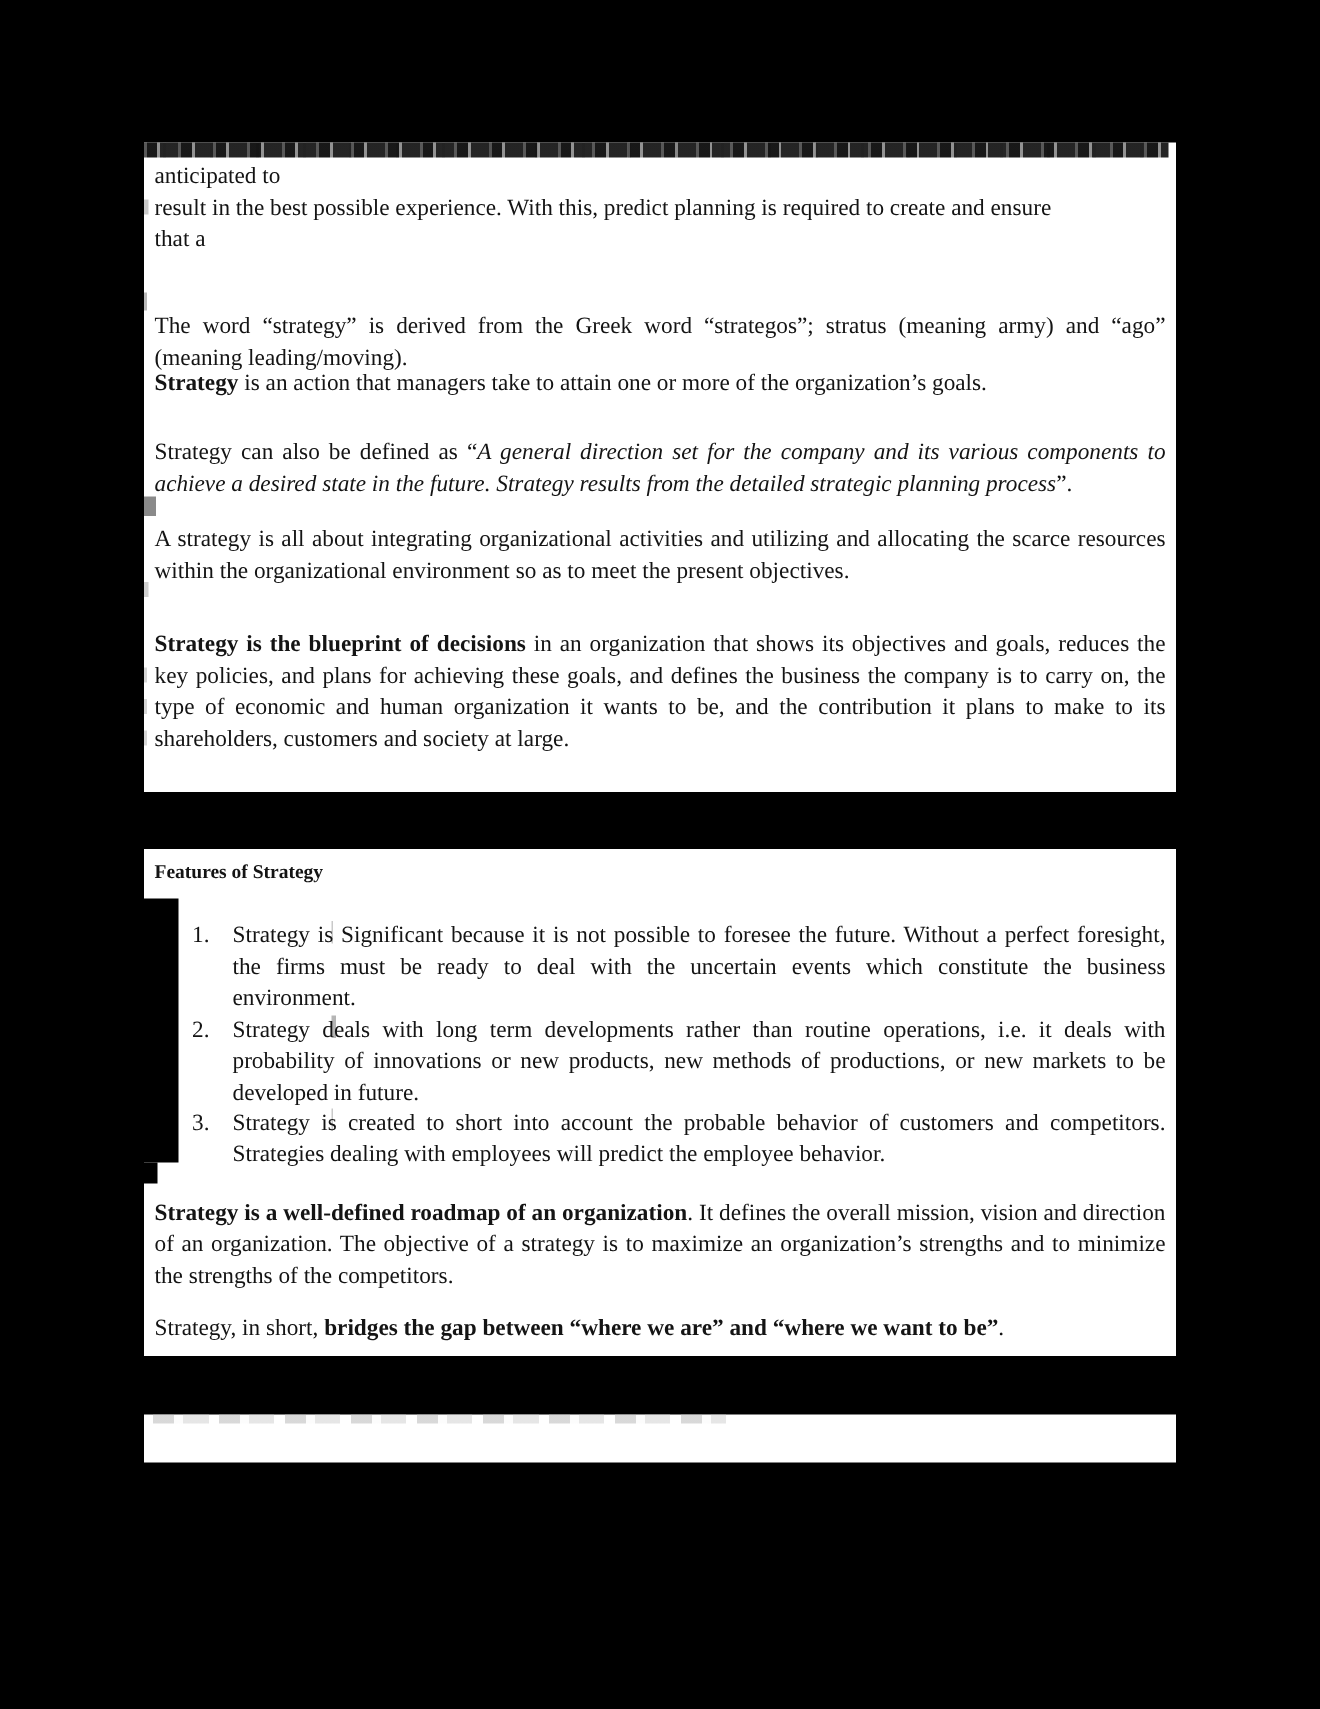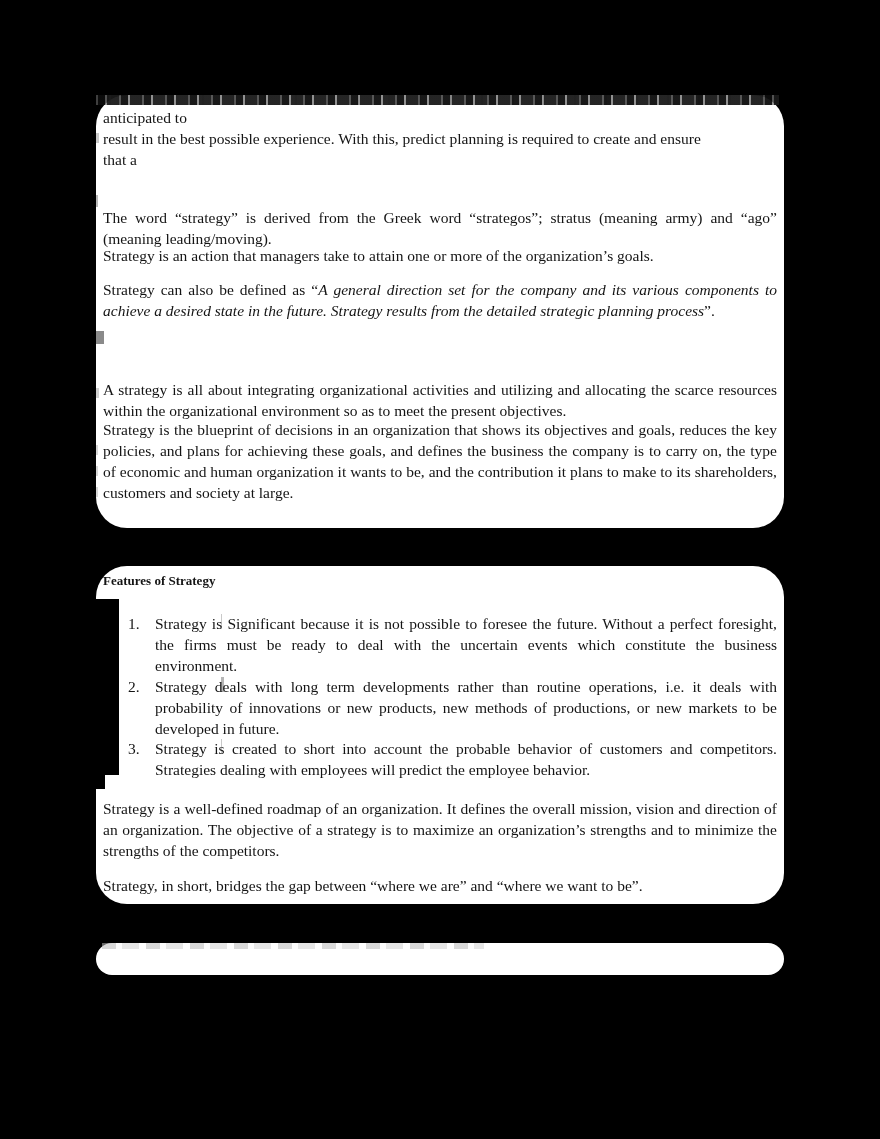--- a/index.html
+++ b/index.html
@@ -1,25 +1,25 @@
 <!DOCTYPE html>
 <html><head>
 <meta charset="utf-8">
 <style>
   html,body{margin:0;padding:0;background:#000;}
   #page{position:relative;width:880px;height:1139px;background:#000;overflow:hidden;
         font-family:"Liberation Serif","DejaVu Serif",serif;color:#141414;}
-  .paper{position:absolute;left:96px;width:688px;background:#ffffff;border-radius:31px;}
+  .paper{position:absolute;left:96px;width:688px;background:#ffffff;}
   #box1{top:95px;height:433px;}
   #box2{top:566px;height:338px;}
   #box3{top:943px;height:32px;}
   .txt{font-size:15.5px;line-height:21px;}
   .abs{position:absolute;left:7px;right:7px;}
   .j{text-align:justify;}
-  .b{font-weight:normal;}
+  .b{font-weight:bold;}
   .i{font-style:italic;}
   .nowrap{white-space:nowrap;overflow:hidden;}
   
   .clipped-strip{position:absolute;top:0;left:0;right:5px;height:10px;
     background-image:
       repeating-linear-gradient(90deg, rgba(70,70,70,.9) 0 2px, rgba(12,12,12,.95) 2px 9px,
         rgba(110,110,110,.75) 9px 11px, rgba(25,25,25,.95) 11px 23px),
       repeating-linear-gradient(90deg, transparent 0 13px, rgba(150,150,150,.45) 13px 15px, transparent 15px 31px);}
   
   .art{position:absolute;background:#8a8a8a;}
@@ -46,23 +46,23 @@
     <div class="clipped-strip"></div>
 
     <div class="abs nowrap" style="top:12px">anticipated to</div>
     <div class="abs nowrap" style="top:33px">result in the best possible experience. With this, predict planning is required to create and ensure</div>
     <div class="abs nowrap" style="top:54px">that a</div>
 
     <div class="abs j" style="top:112px">The word “strategy” is derived from the Greek word “strategos”; stratus (meaning army) and “ago” (meaning leading/moving).</div>
 
     <div class="abs j" style="top:150px"><span class="b">Strategy</span><span> is an action that managers take to attain one or more of the organization’s goals.</span></div>
 
-    <div class="abs j" style="top:184px"><span>Strategy can also be defined as “</span><span class="i">A general direction set for the company and its various components to achieve a desired state in the future. Strategy results from the detailed strategic planning process</span><span>”.</span></div>
+    <div class="abs j" style="top:196px"><span>Strategy can also be defined as “</span><span class="i">A general direction set for the company and its various components to achieve a desired state in the future. Strategy results from the detailed strategic planning process</span><span>”.</span></div>
 
-    <div class="abs j" style="top:284px">A strategy is all about integrating organizational activities and utilizing and allocating the scarce resources within the organizational environment so as to meet the present objectives.</div>
+    <div class="abs j" style="top:254px">A strategy is all about integrating organizational activities and utilizing and allocating the scarce resources within the organizational environment so as to meet the present objectives.</div>
 
     <div class="abs j" style="top:324px"><span class="b">Strategy is the blueprint of decisions</span><span> in an organization that shows its objectives and goals, reduces the key policies, and plans for achieving these goals, and defines the business the company is to carry on, the type of economic and human organization it wants to be, and the contribution it plans to make to its shareholders, customers and society at large.</span></div>
 
     <div class="art" style="left:0;top:38px;width:3px;height:10px;opacity:.45"></div>
     <div class="art" style="left:0;top:100px;width:2px;height:12px;opacity:.6"></div>
     <div class="art" style="left:0;top:236px;width:8px;height:13px"></div>
     <div class="art" style="left:0;top:293px;width:3px;height:10px;opacity:.4"></div>
     <div class="art" style="left:0;top:350px;width:2px;height:10px;opacity:.35"></div>
     <div class="art" style="left:0;top:371px;width:2px;height:10px;opacity:.35"></div>
     <div class="art" style="left:0;top:392px;width:2px;height:10px;opacity:.35"></div>

